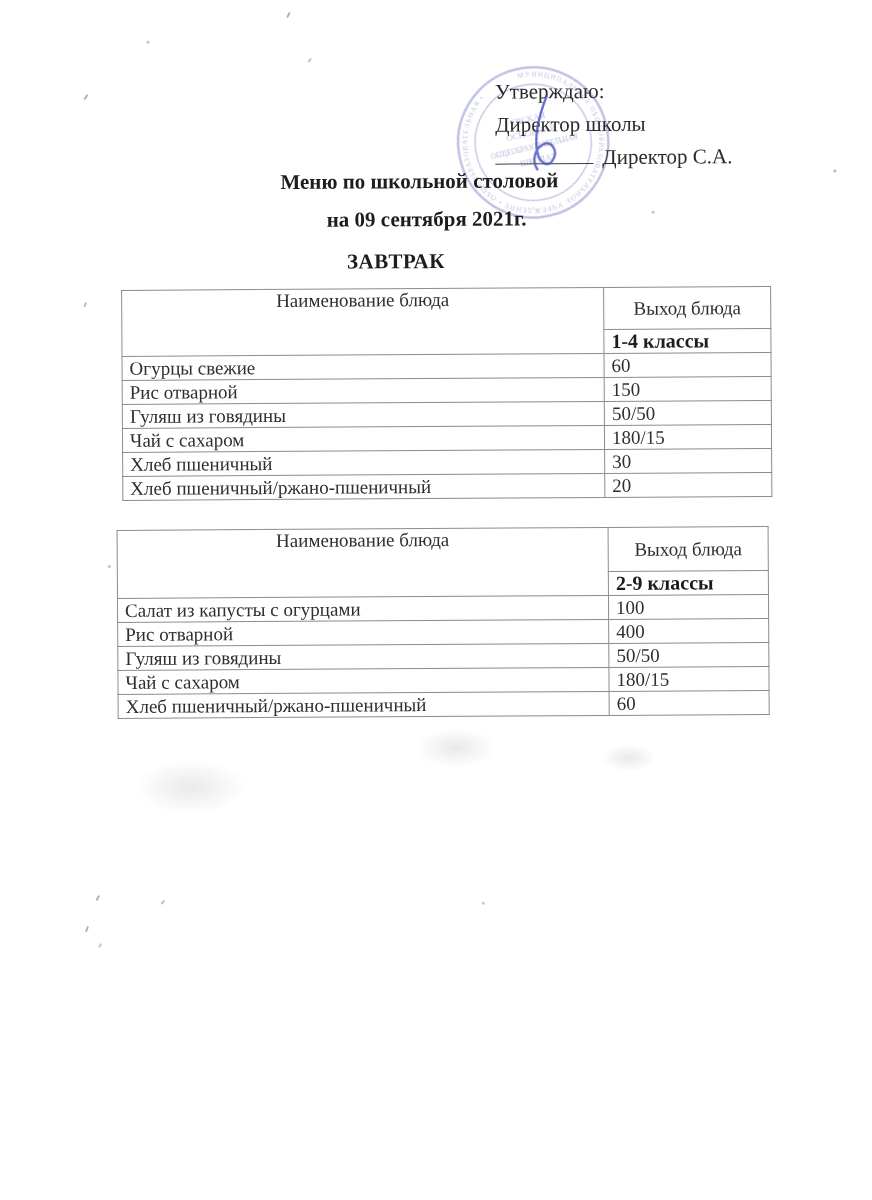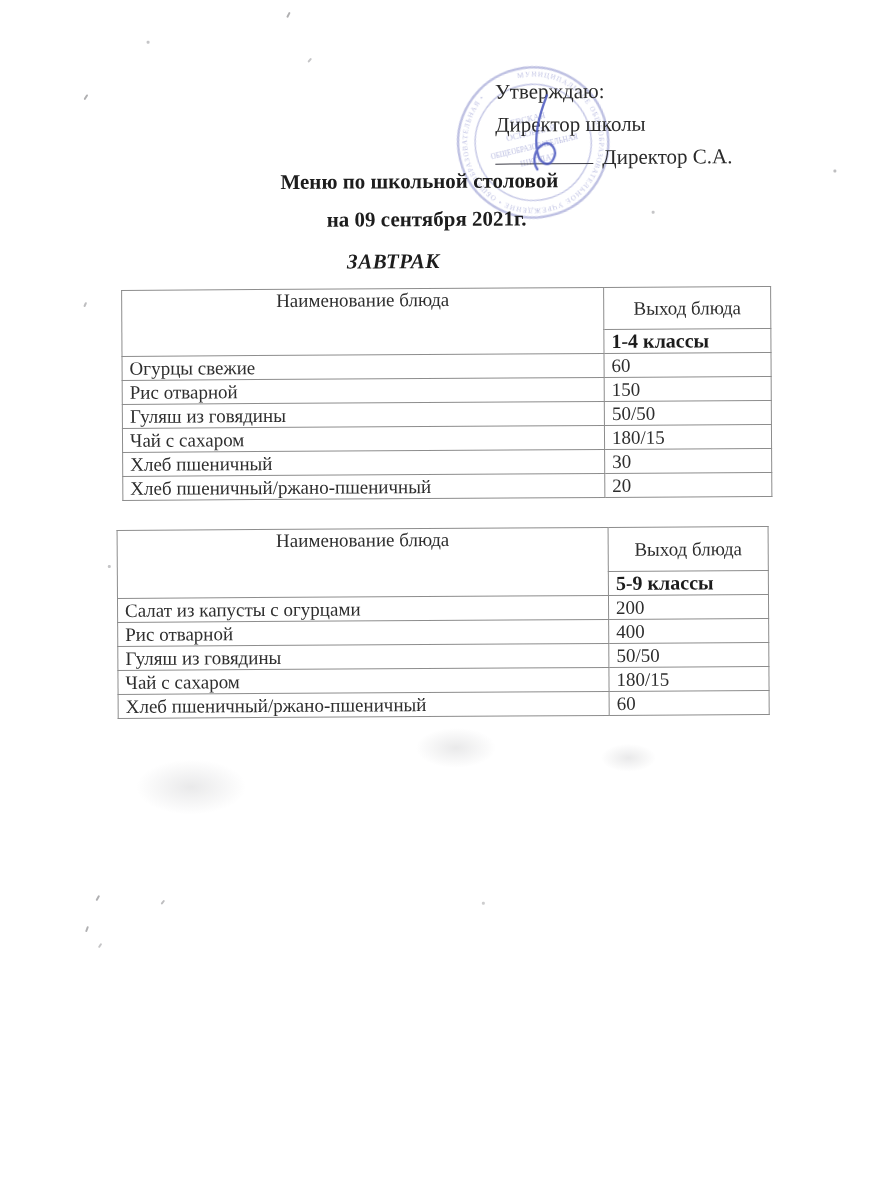--- a/index.html
+++ b/index.html
@@ -45,21 +45,21 @@
   .title{
     position:absolute;left:283px;top:169px;
     font-size:21px;font-weight:bold;color:#1d1d1d;margin:0;
   }
   .date{
     position:absolute;left:329px;top:207px;
     font-size:21px;font-weight:bold;color:#1d1d1d;margin:0;
   }
   .meal{
     position:absolute;left:349px;top:249px;
-    font-size:21px;font-weight:bold;letter-spacing:.5px;color:#1d1d1d;margin:0;font-style:italic;
+    font-size:21px;font-weight:bold;letter-spacing:.5px;color:#1d1d1d;margin:0;
   }
   
   table.menu{
     position:absolute;
     border-collapse:collapse;table-layout:fixed;
     font-size:19px;color:#2e2e2e;
   }
   table.menu td{
     border:1.5px solid #8d8d8d;
     padding:0 7px;
@@ -169,25 +169,25 @@
     <colgroup>
         <col style="width:491px">
         <col>
       </colgroup>
     <tbody>
       <tr class="h1a">
         <td class="nh" rowspan="2">Наименование блюда</td>
         <td class="oh">Выход блюда</td>
       </tr>
       <tr class="h1b">
-        <td class="cl">5-9 классы</td>
+        <td class="cl">2-9 классы</td>
       </tr>
       <tr class="r">
         <td class="d">Салат из капусты с огурцами</td>
-        <td class="o">200</td>
+        <td class="o">100</td>
       </tr>
       <tr class="r">
         <td class="d">Рис отварной</td>
         <td class="o">400</td>
       </tr>
       <tr class="r">
         <td class="d">Гуляш из говядины</td>
         <td class="o">50/50</td>
       </tr>
       <tr class="r">

